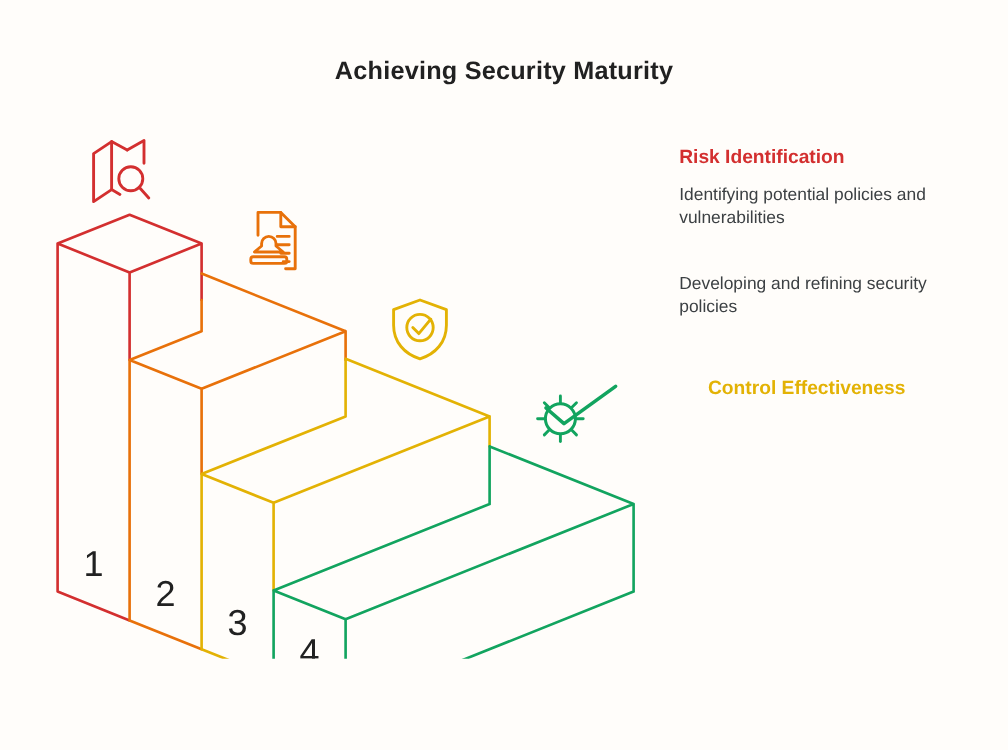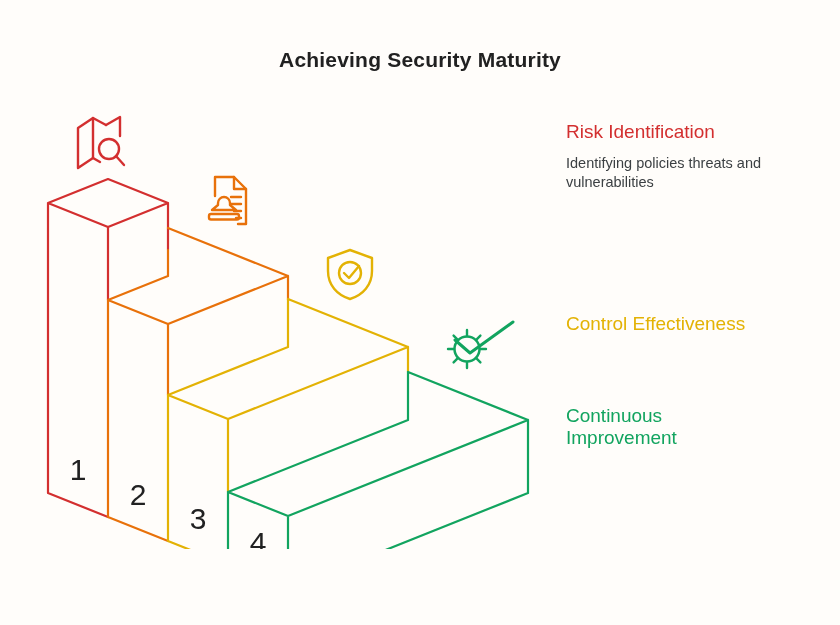--- a/index.html
+++ b/index.html
@@ -6,21 +6,21 @@
   body{font-family:"Liberation Sans","DejaVu Sans",sans-serif;background:#fffdfa;}
   .canvas{position:relative;width:840px;height:549px;background:#fffdfa;overflow:hidden;}
   .title{position:absolute;top:48px;left:0;width:100%;text-align:center;
          font-size:21px;font-weight:700;color:#212121;letter-spacing:.2px;margin:0;}
   svg{position:absolute;left:0;top:0;}
   .edges{fill:none;stroke-width:2.2;stroke-linecap:round;stroke-linejoin:round;}
   .stepnum{font-family:"Liberation Sans","DejaVu Sans",sans-serif;font-size:30px;fill:#212121;text-anchor:middle;}
   .icon{position:absolute;}
   .icon g{fill:none;stroke-width:2.4;stroke-linecap:round;stroke-linejoin:round;}
   .legend{position:absolute;left:566px;width:232px;}
-  .legend h2{margin:0;font-size:19px;line-height:22px;font-weight:400;white-space:pre-line;}
+  .legend h2{margin:0;font-size:16px;line-height:22px;font-weight:700;white-space:pre-line;}
   .legend p{margin:11px 0 0 0;font-size:14.5px;line-height:18.5px;color:#3c4043;white-space:pre-line;}
 </style>
 </head>
 <body>
 
 <div class="canvas">
 
   <h1 class="title">Achieving Security Maturity</h1>
 
   <svg width="840" height="625" viewBox="0 0 840 625">
@@ -104,26 +104,26 @@
         <path d="M17.8,23.8 L13.6,19.6"></path>
         <path d="M27,20 V14"></path>
         <path d="M36.2,23.8 L40.4,19.6"></path>
       </g>
       <path d="M15,24 L30,37 L73,6" stroke-width="3"></path>
     </g>
   </svg>
 
   <div class="legend" style="top:121px">
     <h2 style="color: rgb(211, 47, 47);">Risk Identification</h2>
-    <p>Identifying policies threats and
+    <p>Identifying potential policies and
 vulnerabilities</p>
   </div>
   <div class="legend" style="top:217px">
+    <p>Developing and refining security
+policies</p>
   </div>
   <div class="legend" style="top:313px">
-    <h2 style="color: rgb(227, 178, 4);">Control Effectiveness</h2>
+    <h2 style="color: rgb(227, 178, 4); margin-left: 24px;">Control Effectiveness</h2>
   </div>
   <div class="legend" style="top:405px">
-    <h2 style="color: rgb(18, 164, 95);">Continuous
-Improvement</h2>
   </div>
 
 </div>
 
 </body></html>

